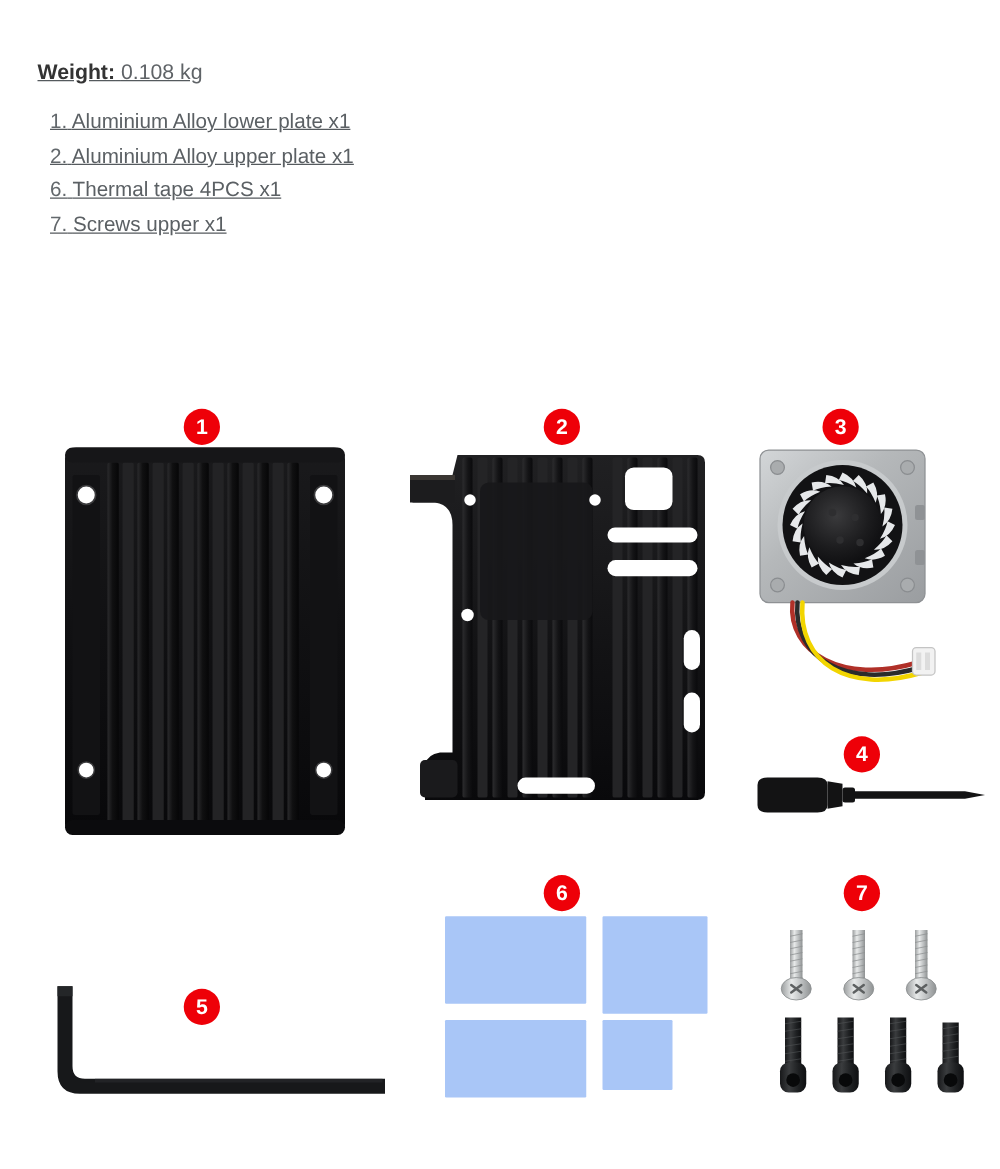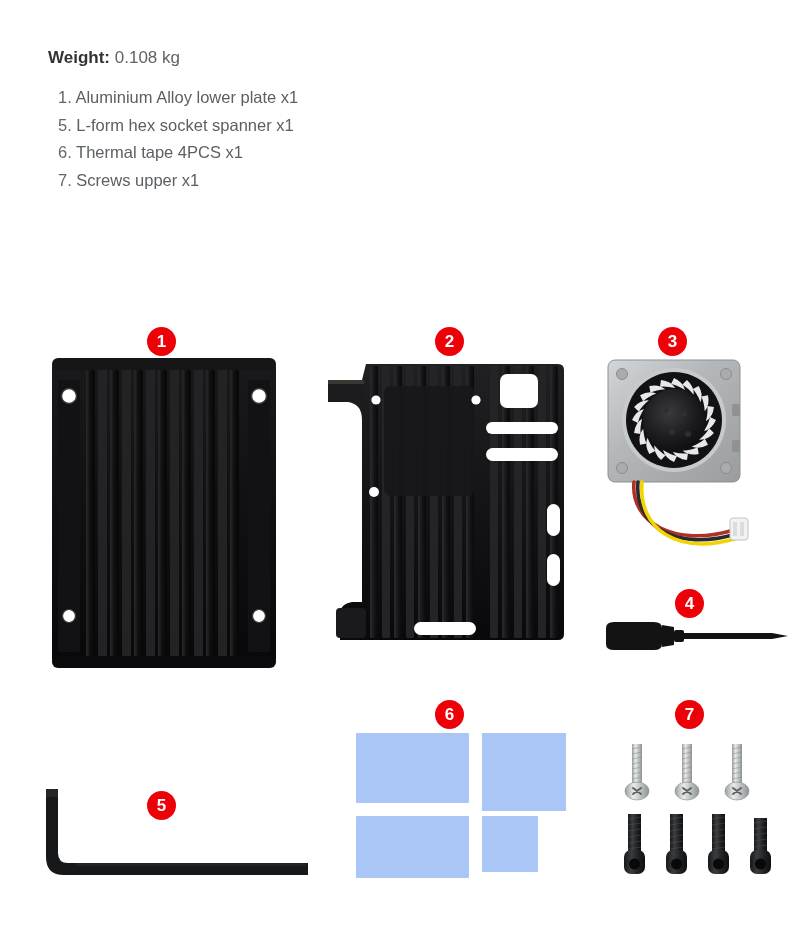--- a/index.html
+++ b/index.html
@@ -13,23 +13,24 @@
     height: 935px;
     position: relative;
     font-family: "Liberation Sans", sans-serif;
     color: #555a5e;
     overflow: hidden;
   }
 
   
   #spec-block {
     position: absolute;
-    left: 48px;
+    left: 30px;
     top: 46px;
     width: 520px;
+    text-decoration: underline;
   }
   #weight-line {
     font-size: 17px;
     line-height: 24px;
     color: #5a5f63;
     margin-bottom: 14px;
     white-space: nowrap;
   }
   #weight-label {
     font-weight: bold;
@@ -109,22 +110,22 @@
     <span id="weight-label">Weight:</span>
     <span id="weight-value">0.108 kg</span>
   </div>
 
   <ul id="parts-list">
     <li>
       <span class="li-num">1.</span>
       <span class="li-txt">Aluminium Alloy lower plate x1</span>
     </li>
     <li>
-      <span class="li-num">5.</span>
-      <span class="li-txt">L-form hex socket spanner x1</span>
+      <span class="li-num">2.</span>
+      <span class="li-txt">Aluminium Alloy upper plate x1</span>
     </li>
     <li>
       <span class="li-num">6.</span>
       <span class="li-txt">Thermal tape 4PCS x1</span>
     </li>
     <li>
       <span class="li-num">7.</span>
       <span class="li-txt">Screws upper x1</span>
     </li>
   </ul>

